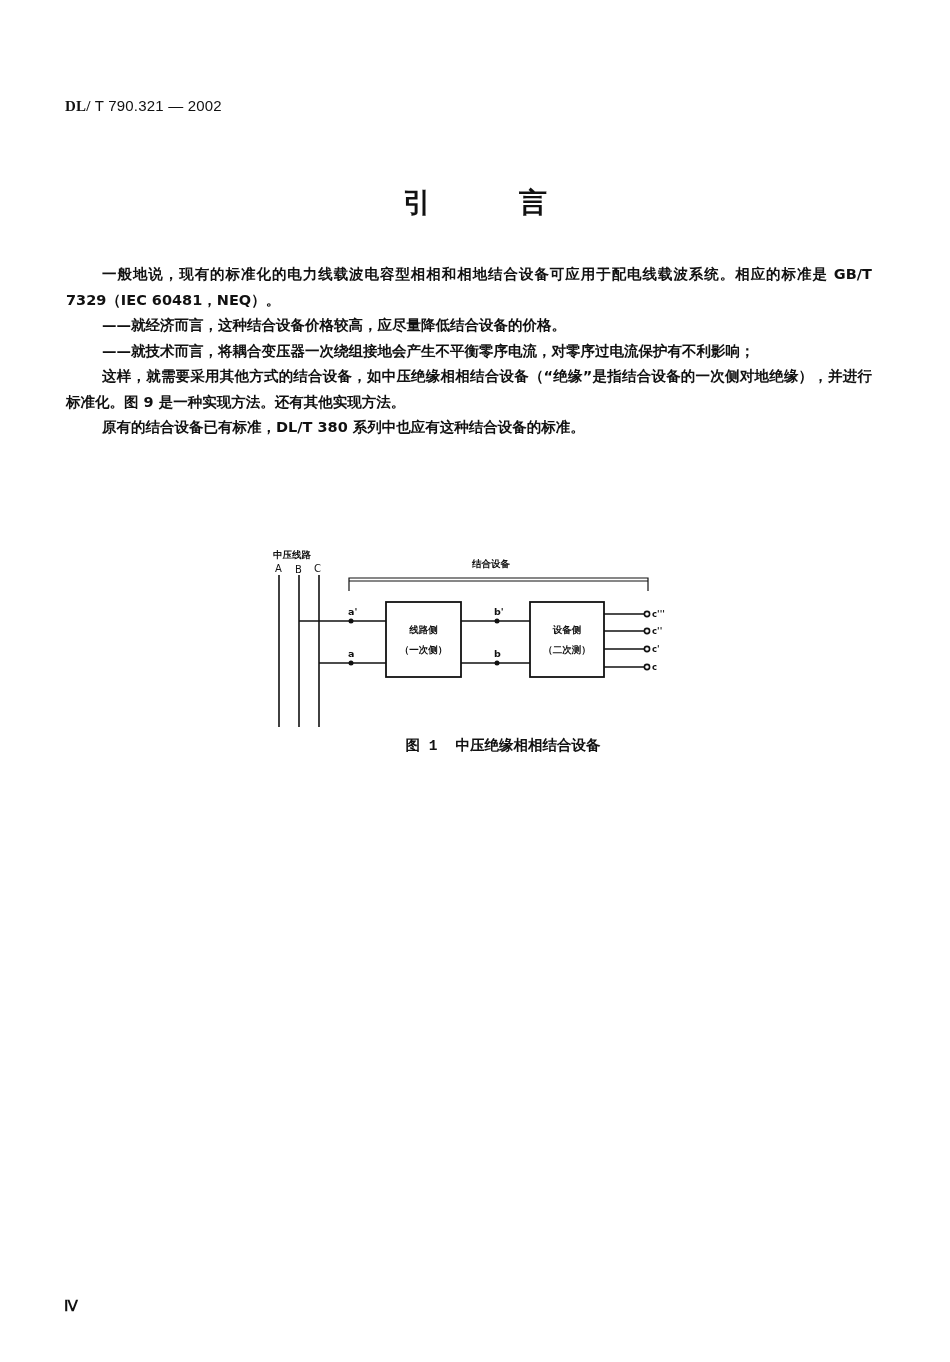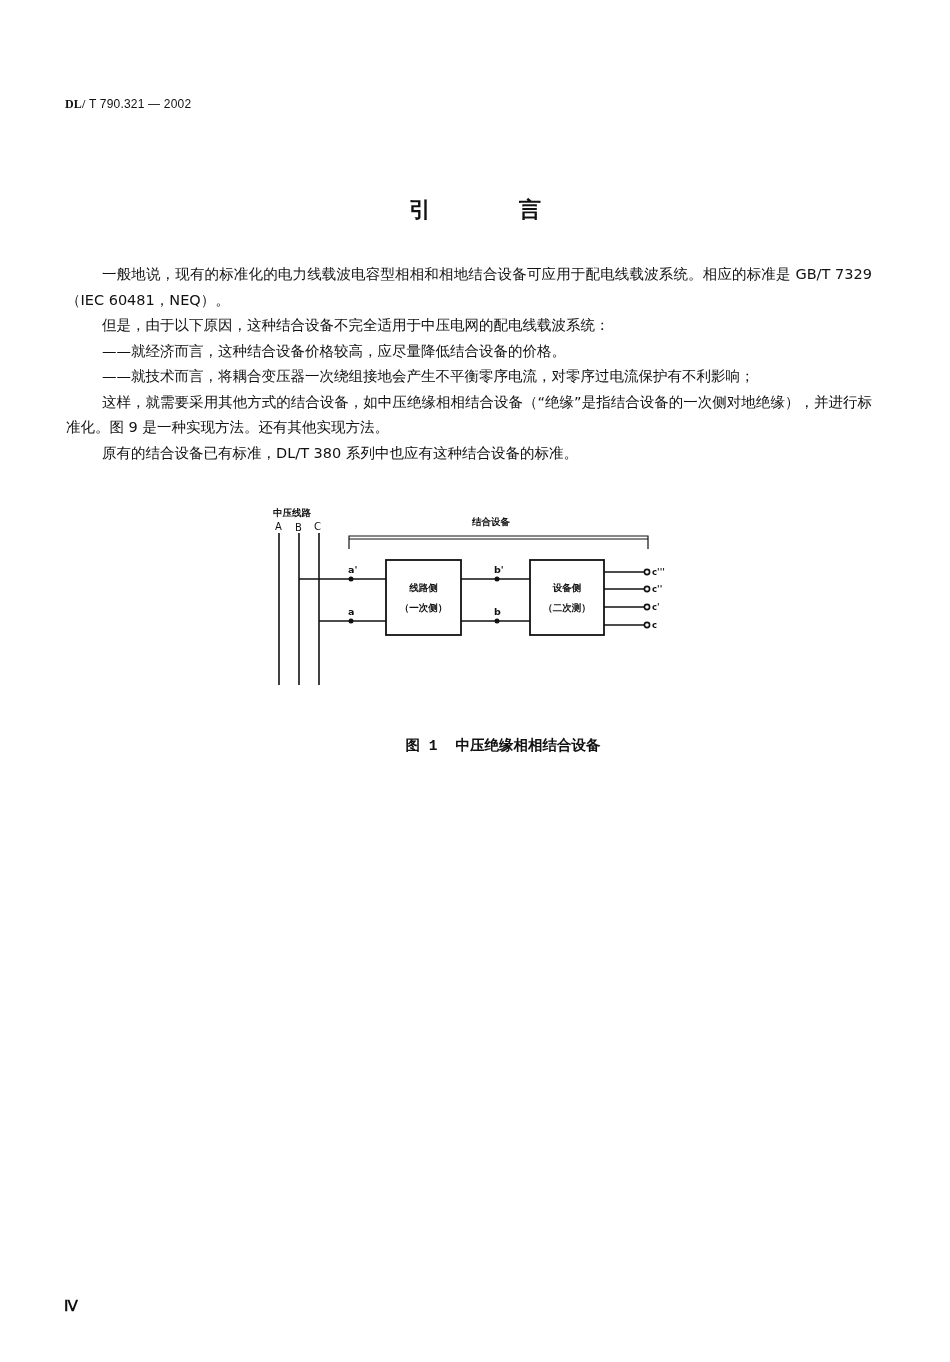--- a/index.html
+++ b/index.html
@@ -1,29 +1,29 @@
 <!DOCTYPE html>
 <html><head>
 <meta charset="utf-8">
 <style>
   html, body { margin: 0; padding: 0; background: #ffffff; }
   body { width: 950px; height: 1362px; position: relative; overflow: hidden;
          font-family: "DejaVu Serif", "Liberation Serif", serif; color: #111; }
   .header { position: absolute; left: 65px; top: 97px; font-family: "Liberation Sans", sans-serif;
-            font-size: 12px; letter-spacing: 0.2px; color: #111; }
+            font-size: 15px; letter-spacing: 0.2px; color: #111; }
   .header .b { font-family: "Liberation Serif", serif; font-weight: bold; }
   .title { position: absolute; top: 184px; left: 0; width: 950px; text-align: center;
-           font-family: "DejaVu Sans", sans-serif; font-weight: bold; font-size: 22px; margin-top: 11px; }
+           font-family: "DejaVu Sans", sans-serif; font-weight: bold; font-size: 28px; }
   .title span { display: inline-block; }
   .title .gap { width: 88px; }
   .body { position: absolute; left: 66px; top: 262px; width: 806px; font-size: 14.5px;
-          line-height: 25.5px; font-family: "DejaVu Sans", sans-serif; }
+          line-height: 25.5px; font-family: "DejaVu Sans", sans-serif; font-weight: bold; }
   .p { margin: 0; text-align: justify; }
   .ind { text-indent: 36px; }
-  .diagram { position: absolute; left: 260px; top: 503px; width: 420px; height: 190px; }
+  .diagram { position: absolute; left: 260px; top: 545px; width: 420px; height: 190px; }
   .diagram svg text { font-family: "DejaVu Sans", sans-serif; fill: #111; }
   .caption { position: absolute; top: 736px; left: 0; width: 950px; text-align: center;
              font-family: Liberation Mono, monospace; font-weight: bold; font-size: 14.5px; padding-left: 28px; }
   .caption .num { margin-right: 18px; }
   .footer { position: absolute; left: 64px; top: 1297px; font-family: "Liberation Serif", serif;
             font-weight: bold; font-size: 15px; }
 </style>
 </head>
 <body>
 
@@ -31,21 +31,20 @@
   <span class="b">DL/</span>
   <span>T 790.321 — 2002</span>
 </div>
 
 <div class="title">
   <span>引</span><span class="gap"></span><span>言</span>
 </div>
 
 <div class="body">
   <p class="p ind">一般地说，现有的标准化的电力线载波电容型相相和相地结合设备可应用于配电线载波系统。相应的标准是 GB/T 7329（IEC 60481，NEQ）。</p>
-  <p class="p ind">但是，由于以下原因，这种结合设备不完全适用于中压电网的配电线载波系统：</p>
   <p class="p ind">——就经济而言，这种结合设备价格较高，应尽量降低结合设备的价格。</p>
   <p class="p ind">——就技术而言，将耦合变压器一次绕组接地会产生不平衡零序电流，对零序过电流保护有不利影响；</p>
   <p class="p ind">这样，就需要采用其他方式的结合设备，如中压绝缘相相结合设备（“绝缘”是指结合设备的一次侧对地绝缘），并进行标准化。图 9 是一种实现方法。还有其他实现方法。</p>
   <p class="p ind">原有的结合设备已有标准，DL/T 380 系列中也应有这种结合设备的标准。</p>
 </div>
 
 <div class="diagram">
   <svg width="420" height="190" viewBox="0 0 420 190" xmlns="http://www.w3.org/2000/svg">
 
     <text x="13" y="13" font-size="9.5" font-weight="bold">中压线路</text>

